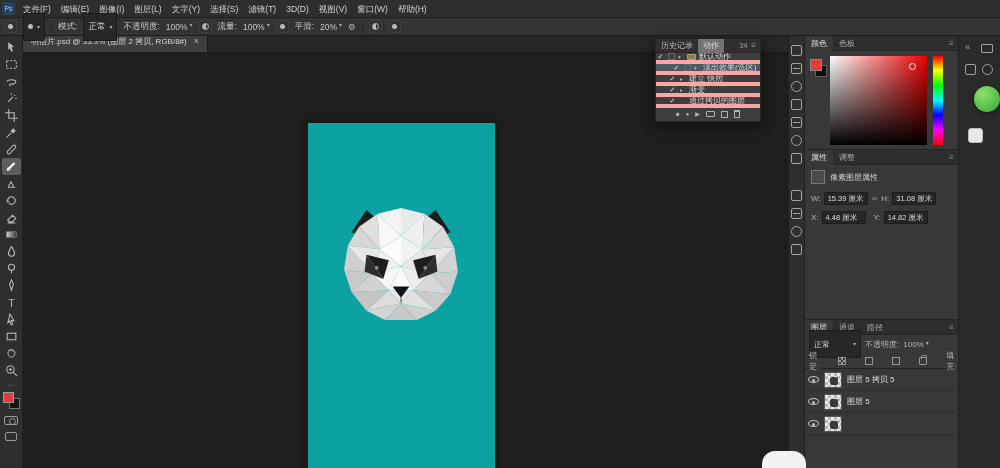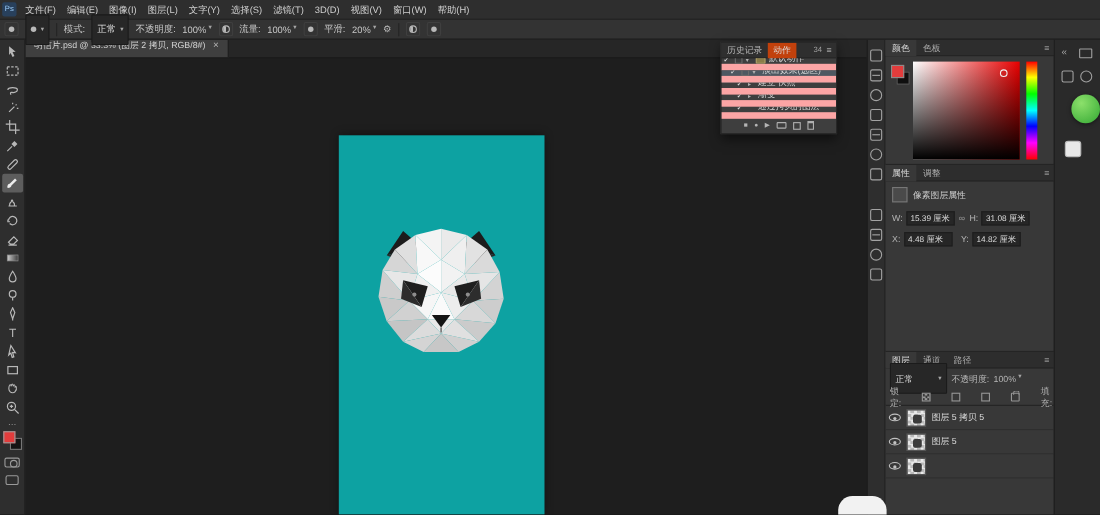--- a/index.html
+++ b/index.html
@@ -48,30 +48,30 @@
     padding:0 8px;border-right:1px solid #191919;white-space:nowrap}
   .doctab .close{color:#b5b5b5;font-size:9px}
   #artboard{position:absolute;left:285px;top:87px;width:187px;height:345px;background:#0da2a2;box-shadow:0 0 8px rgba(0,0,0,.45)}
   #panda{position:absolute;left:23px;top:72px}
 
   
   #history{position:absolute;left:655px;top:38px;width:106px;height:84px;background:#3e3e3e;border:1px solid #262626;
     box-shadow:0 4px 10px rgba(0,0,0,.55);z-index:9;font-size:8px;color:#d6d6d6}
   .h-head{height:14px;background:#2f2f2f;display:flex;align-items:center;border-bottom:1px solid #262626}
   .h-tab{padding:0 5px;line-height:14px;color:#b5b5b5;white-space:nowrap}
-  .h-tab.active{background:#c2410c;color:#ddd}
+  .h-tab.active{background:#737373;color:#ddd}
   .h-badge{margin-left:auto;color:#a0a0a0;font-size:7px}
   .h-menu{padding:0 4px;color:#a0a0a0;font-size:8px}
-  .h-row{height:11px;display:flex;align-items:flex-end;gap:3px;border-bottom:6px solid #fca5a5;white-space:nowrap;overflow:hidden}
+  .h-row{height:11px;display:flex;align-items:center;gap:3px;border-bottom:4px solid #fca5a5;white-space:nowrap;overflow:hidden}
   .h-row.sel{background:#4e5861}
   .h-chk{width:9px;text-align:center;font-size:7px;color:#e2e2e2;flex:none}
   .h-box{width:7px;height:7px;border:1px solid #6a6a6a;flex:none}
   .h-arr{width:6px;font-size:5.5px;color:#b0b0b0;flex:none}
   .h-folder{width:9px;height:6px;border:1px solid #b0a26a;background:#8a7d4a;border-radius:1px;flex:none}
-  .ind1{padding-left:6px}.ind2{padding-left:12px}
+  .ind1{padding-left:16px}.ind2{padding-left:12px}
   .h-foot{height:12px;display:flex;align-items:center;justify-content:center;gap:6px;color:#b5b5b5}
   .h-foot .f{font-size:6px;line-height:1}
   .ffolder{width:9px;height:6px;border:1px solid #b0b0b0;border-radius:1px}
   .fnew{width:7px;height:7px;border:1px solid #b0b0b0}
   .ftrash{width:6px;height:8px;border:1px solid #b0b0b0;border-top-width:2px}
 
   
   #dockstrip{position:absolute;left:789px;top:36px;width:16px;height:432px;background:#2e2e2e;border-right:1px solid #202020;
     display:flex;flex-direction:column;align-items:center;padding-top:9px;gap:7px;z-index:4}
   .dk{width:11px;height:11px;border:1px solid #a3a3a3;border-radius:2px;flex:none}

